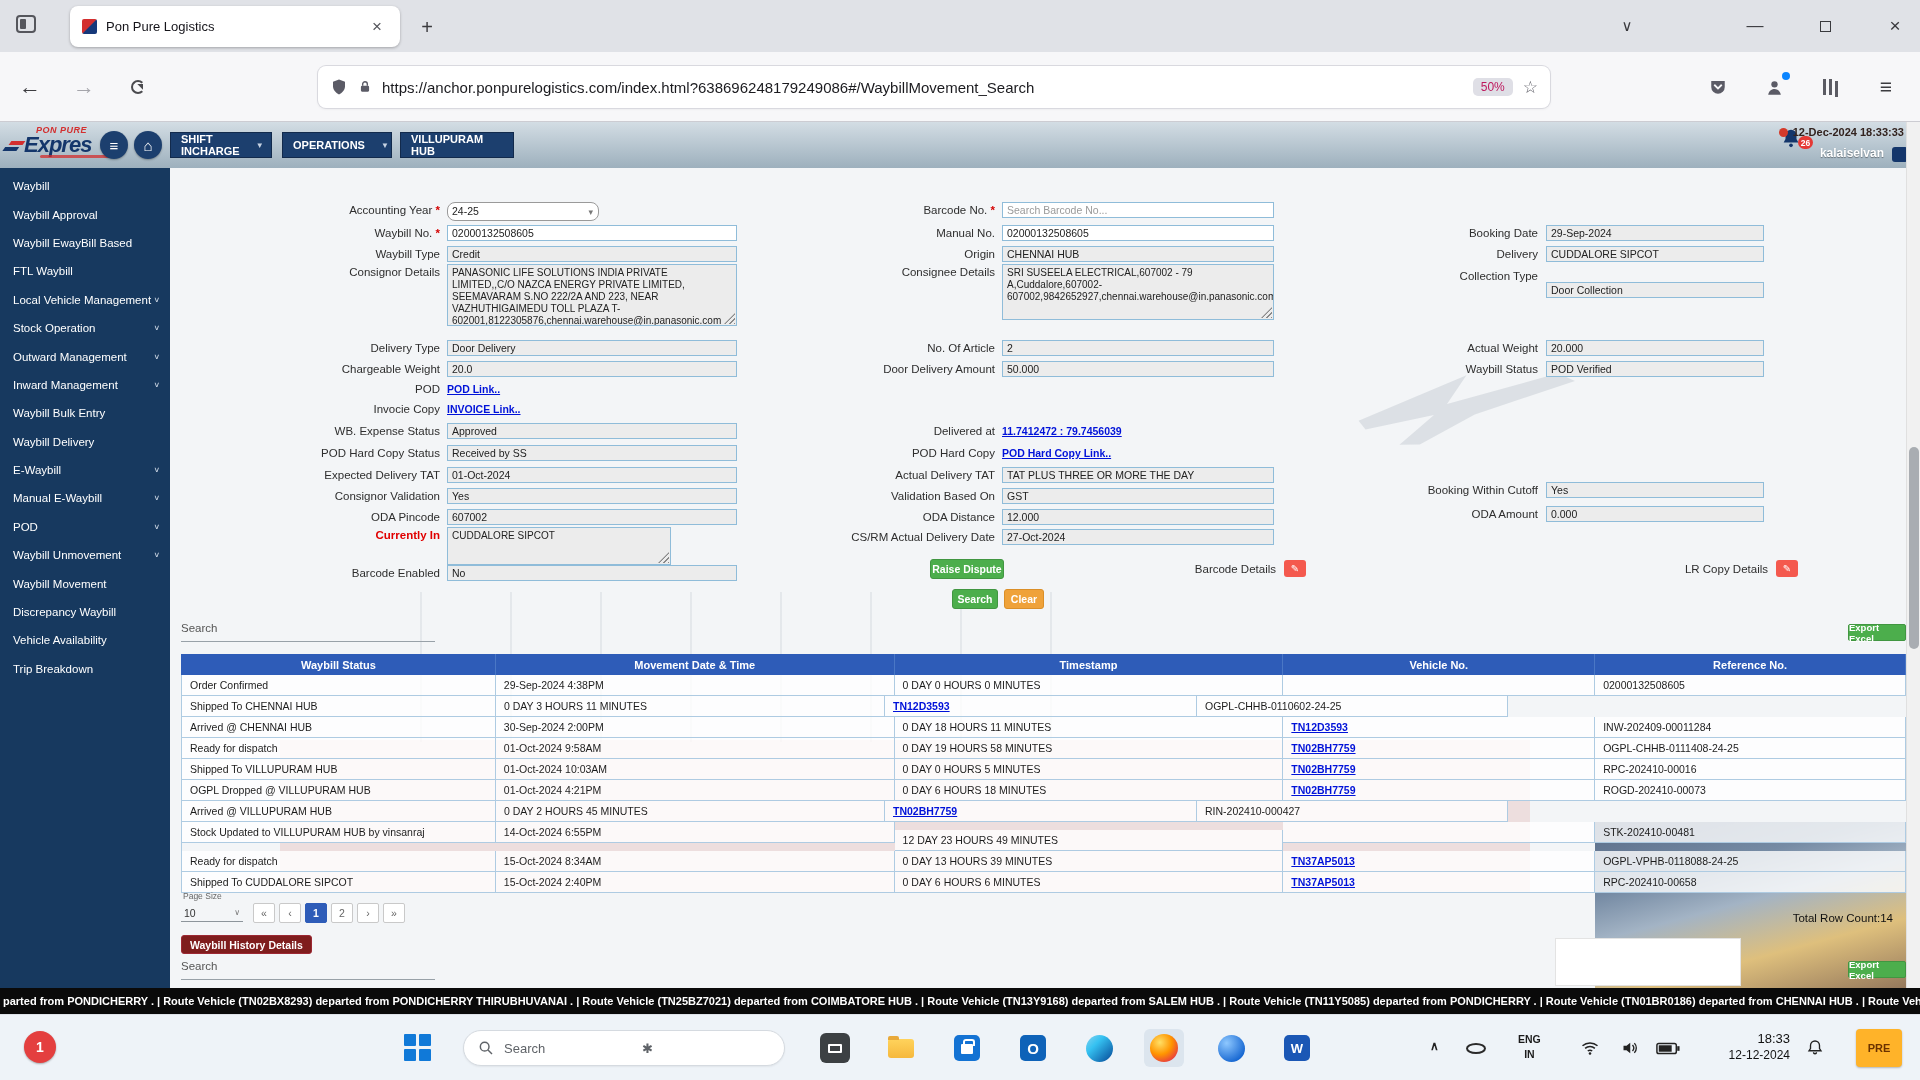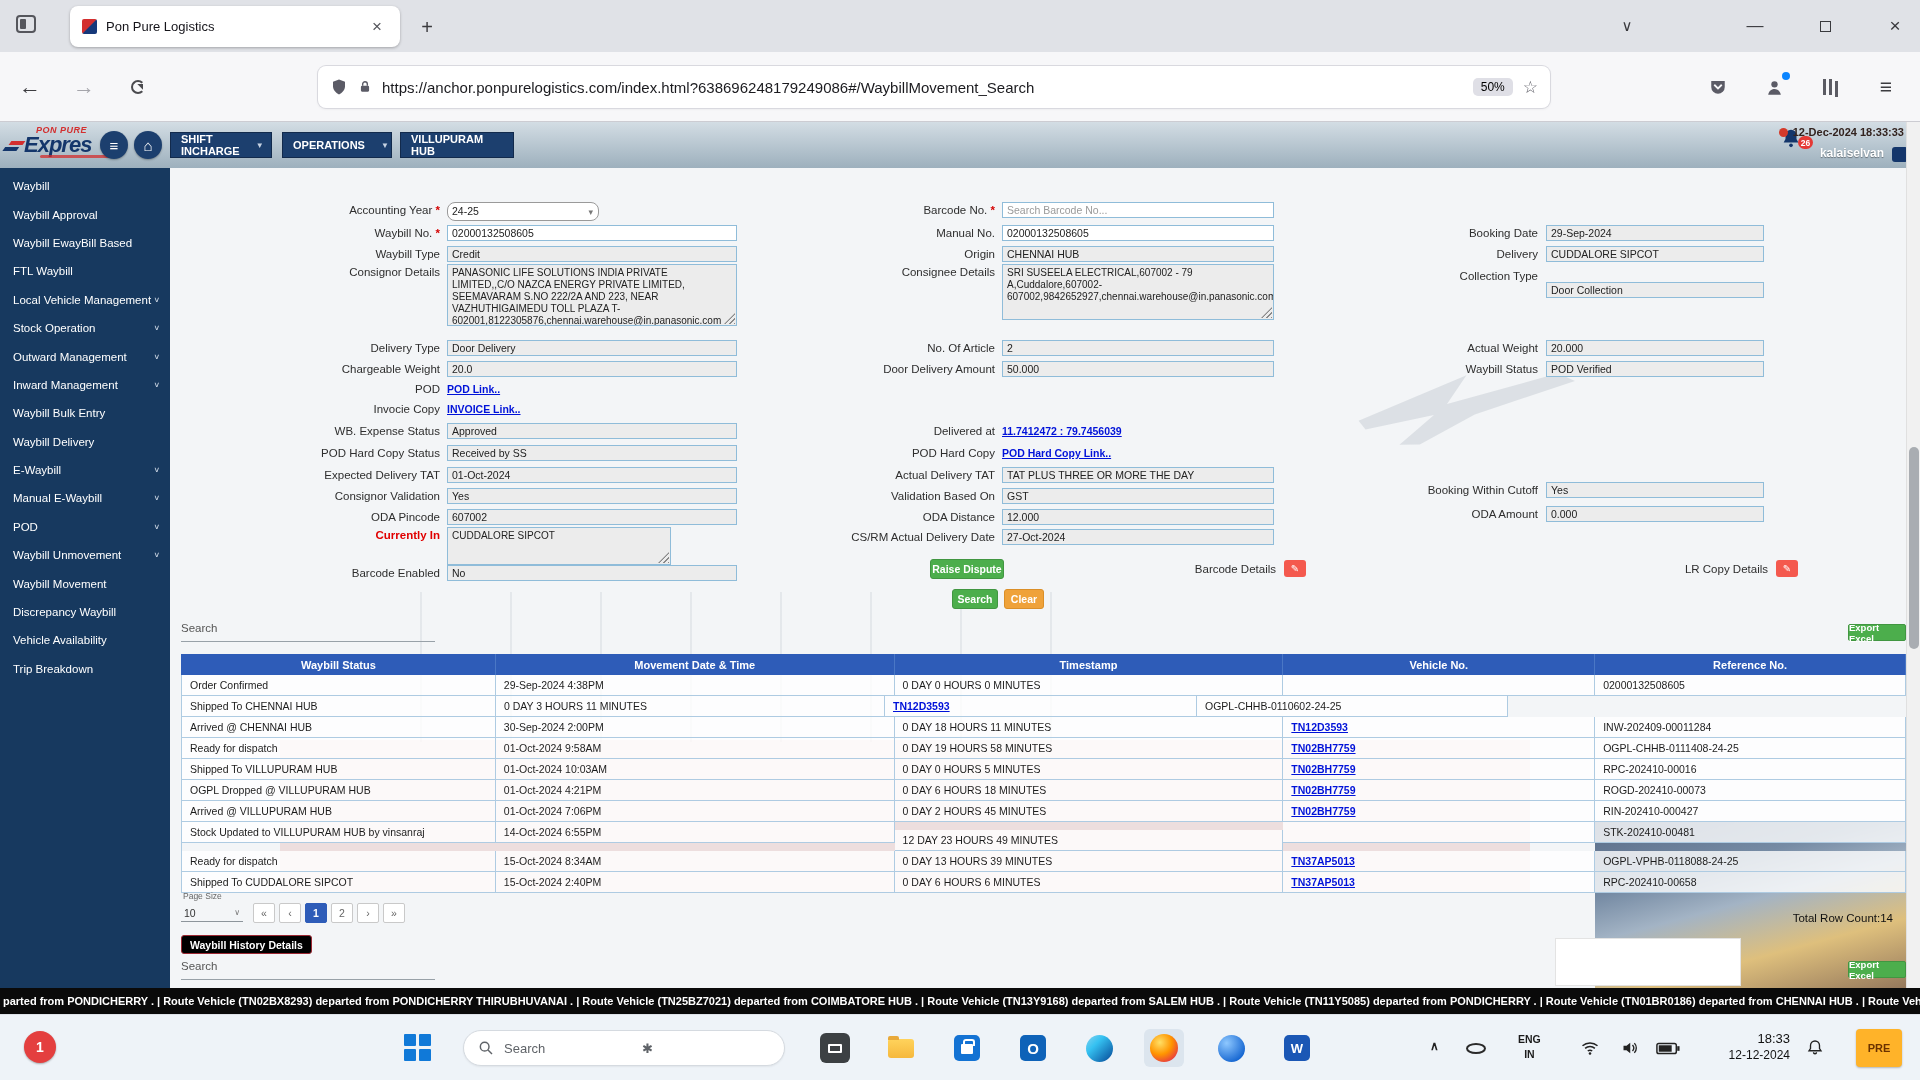--- a/index.html
+++ b/index.html
@@ -28,21 +28,21 @@
   .navbar{position:absolute;left:0;top:52px;right:0;height:70px;background:#f7f7f9;border-bottom:1px solid #ccccd2;}
   .nav-ic{position:absolute;top:18px;width:36px;height:34px;display:flex;align-items:center;justify-content:center;border-radius:6px;}
   .back{left:12px;font-size:22px;color:#3c3c40;}
   .fwd{left:66px;font-size:22px;color:#a5a5ab;}
   .reload{left:120px;}
   .reload i{display:block;width:14px;height:14px;border:2px solid #4a4a4e;border-radius:50%;border-right-color:transparent;position:relative;}
   .reload i:after{content:"";position:absolute;right:-4px;top:-2px;border:4px solid transparent;border-left-color:#4a4a4e;transform:rotate(-45deg);}
   .urlbar{position:absolute;left:318px;top:14px;width:1232px;height:42px;background:#fff;border-radius:8px;
           box-shadow:0 0 0 1px #d9d9df,0 1px 3px rgba(0,0,0,.08);display:flex;align-items:center;padding:0 12px;gap:10px;}
   .url-text{flex:1;font-size:15px;color:#1b1b1f;white-space:nowrap;overflow:hidden;}
-  .zoom-pill{background:#dfdfe6;border-radius:5px;padding:2px 8px;font-size:12px;color:#000000;}
+  .zoom-pill{background:#dfdfe6;border-radius:5px;padding:2px 8px;font-size:12px;color:#be185d;}
   .star{font-size:17px;color:#5f5f68;}
   .acc-dot{position:absolute;right:2px;top:2px;width:8px;height:8px;border-radius:50%;background:#0a84ff;}
   .lib i{display:block;width:3px;height:16px;background:#5b5b63;box-shadow:6px 0 0 #5b5b63,12px 2px 0 #5b5b63;margin-right:12px;}
   .hamb{font-size:21px;color:#3c3c40;}
 
   
   .viewport{position:absolute;left:0;top:122px;width:1920px;height:892px;background:#f3f5f7;overflow:hidden;}
 
   
   .appbar{position:absolute;left:0;top:0;right:0;height:46px;background:linear-gradient(#d3dde4,#9db0bd);}
@@ -99,21 +99,21 @@
   .grip{position:absolute;right:1px;bottom:1px;width:11px;height:11px;
         background:repeating-linear-gradient(315deg,#8a8a8a 0 1px,transparent 1px 3.5px);
         clip-path:polygon(100% 0,100% 100%,0 100%);}
   .f-link{position:absolute;font-size:10.5px;font-weight:bold;color:#0012d9;text-decoration:underline;white-space:nowrap;}
 
   
   .btn{position:absolute;display:flex;align-items:center;justify-content:center;color:#fff;font-weight:bold;
        font-size:10.5px;border-radius:3px;cursor:pointer;}
   .btn-green{background:#4cae4c;border:1px solid #419641;}
   .btn-orange{background:#efa23a;border:1px solid #db8f28;}
-  .btn-crimson{background:#000000;border:1px solid #9c2833;border-radius:3px;font-size:10.5px;}
+  .btn-crimson{background:#7f1d1d;border:1px solid #9c2833;border-radius:3px;font-size:10.5px;}
   .icon-btn-red{position:absolute;width:22px;height:17px;background:#f4594e;border-radius:3px;color:#fff;font-size:10px;
                 display:flex;align-items:center;justify-content:center;cursor:pointer;}
   .side-lab{position:absolute;width:150px;text-align:right;font-size:11.5px;color:#2e2e2e;}
 
   
   .mini-search{position:absolute;width:254px;height:20px;border-bottom:1px solid #98a1a8;font-size:11.5px;color:#555;}
   .btn-export{position:absolute;right:14px;width:58px;height:17px;background:#4cae4c;border:1px solid #419641;color:#fff;
               font-size:9.5px;font-weight:bold;display:flex;align-items:center;justify-content:center;border-radius:2px;cursor:pointer;}
 
   
@@ -493,21 +493,20 @@
           <div class="td" style="width: 314px;">OGPL Dropped @ VILLUPURAM HUB</div>
           <div class="td" style="width: 399px;">01-Oct-2024 4:21PM</div>
           <div class="td" style="width: 389px;">0 DAY 6 HOURS 18 MINUTES</div>
           <div class="td" style="width: 312px;">
             <a class="vlink" href="#">TN02BH7759</a>
           </div>
           <div class="td" style="width: 311px;">ROGD-202410-00073</div>
         </div>
         <div class="trow">
           <div class="td" style="width: 314px;">Arrived @ VILLUPURAM HUB</div>
-          <div class="td" style="width: 399px;">01-Oct-2024 7:06PM</div>
           <div class="td" style="width: 389px;">0 DAY 2 HOURS 45 MINUTES</div>
           <div class="td" style="width: 312px;">
             <a class="vlink" href="#">TN02BH7759</a>
           </div>
           <div class="td" style="width: 311px;">RIN-202410-000427</div>
         </div>
         <div class="trow">
           <div class="td" style="width: 314px;">Stock Updated to VILLUPURAM HUB by vinsanraj</div>
           <div class="td" style="width: 399px;">14-Oct-2024 6:55PM</div>
           <div class="td" style="width: 389px; margin-top: 8px;">12 DAY 23 HOURS 49 MINUTES</div>

